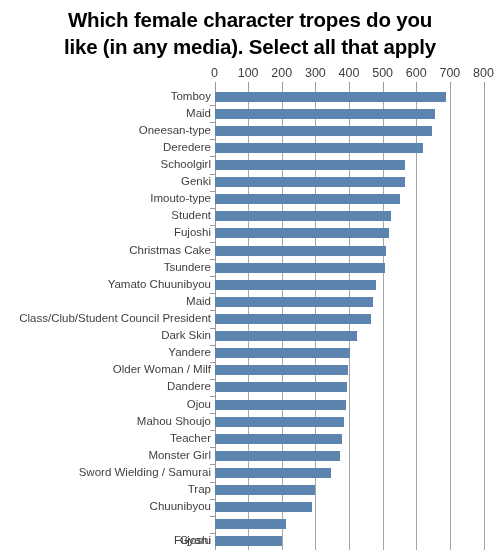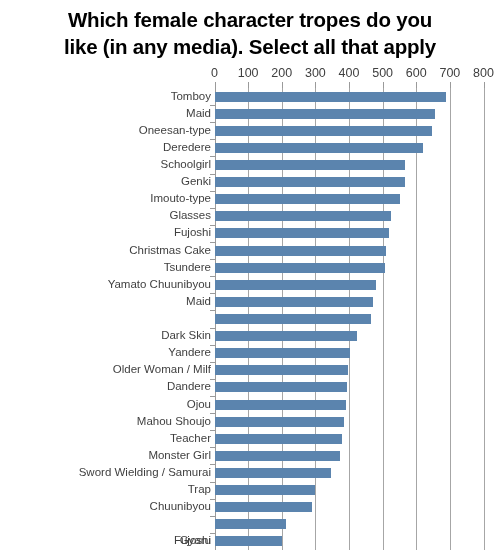--- a/index.html
+++ b/index.html
@@ -136,32 +136,33 @@
       <div class="y-label" style="top: 36.7778px;">Oneesan-type</div>
       <div class="y-tick-mark" style="top: 68.4444px;"></div>
       <div class="y-label" style="top: 53.8889px; margin-left: 24px;">Deredere</div>
       <div class="y-tick-mark" style="top: 85.5556px;"></div>
       <div class="y-label" style="top: 71px;">Schoolgirl</div>
       <div class="y-tick-mark" style="top: 102.667px;"></div>
       <div class="y-label" style="top: 88.1111px;">Genki</div>
       <div class="y-tick-mark" style="top: 119.778px;"></div>
       <div class="y-label" style="top: 105.222px;">Imouto-type</div>
       <div class="y-tick-mark" style="top: 136.889px;"></div>
-      <div class="y-label" style="top: 122.333px;">Glasses</div>
+      <div class="y-label" style="top: 122.333px;">Student</div>
       <div class="y-tick-mark" style="top: 154px;"></div>
       <div class="y-label" style="top: 139.444px;">Fujoshi</div>
       <div class="y-tick-mark" style="top: 171.111px;"></div>
       <div class="y-label" style="top: 156.556px;">Christmas Cake</div>
       <div class="y-tick-mark" style="top: 188.222px;"></div>
       <div class="y-label" style="top: 173.667px;">Tsundere</div>
       <div class="y-tick-mark" style="top: 205.333px;"></div>
       <div class="y-label" style="top: 190.778px;">Yamato Chuunibyou</div>
       <div class="y-tick-mark" style="top: 222.444px;"></div>
       <div class="y-label" style="top: 207.889px;">Maid</div>
       <div class="y-tick-mark" style="top: 239.556px;"></div>
+      <div class="y-label" style="top: 225px;">Class/Club/Student Council President</div>
       <div class="y-tick-mark" style="top: 256.667px;"></div>
       <div class="y-label" style="top: 242.111px;">Dark Skin</div>
       <div class="y-tick-mark" style="top: 273.778px;"></div>
       <div class="y-label" style="top: 259.222px;">Yandere</div>
       <div class="y-tick-mark" style="top: 290.889px;"></div>
       <div class="y-label" style="top: 276.333px;">Older Woman / Milf</div>
       <div class="y-tick-mark" style="top: 308px;"></div>
       <div class="y-label" style="top: 293.444px;">Dandere</div>
       <div class="y-tick-mark" style="top: 325.111px;"></div>
       <div class="y-label" style="top: 310.556px;">Ojou</div>

